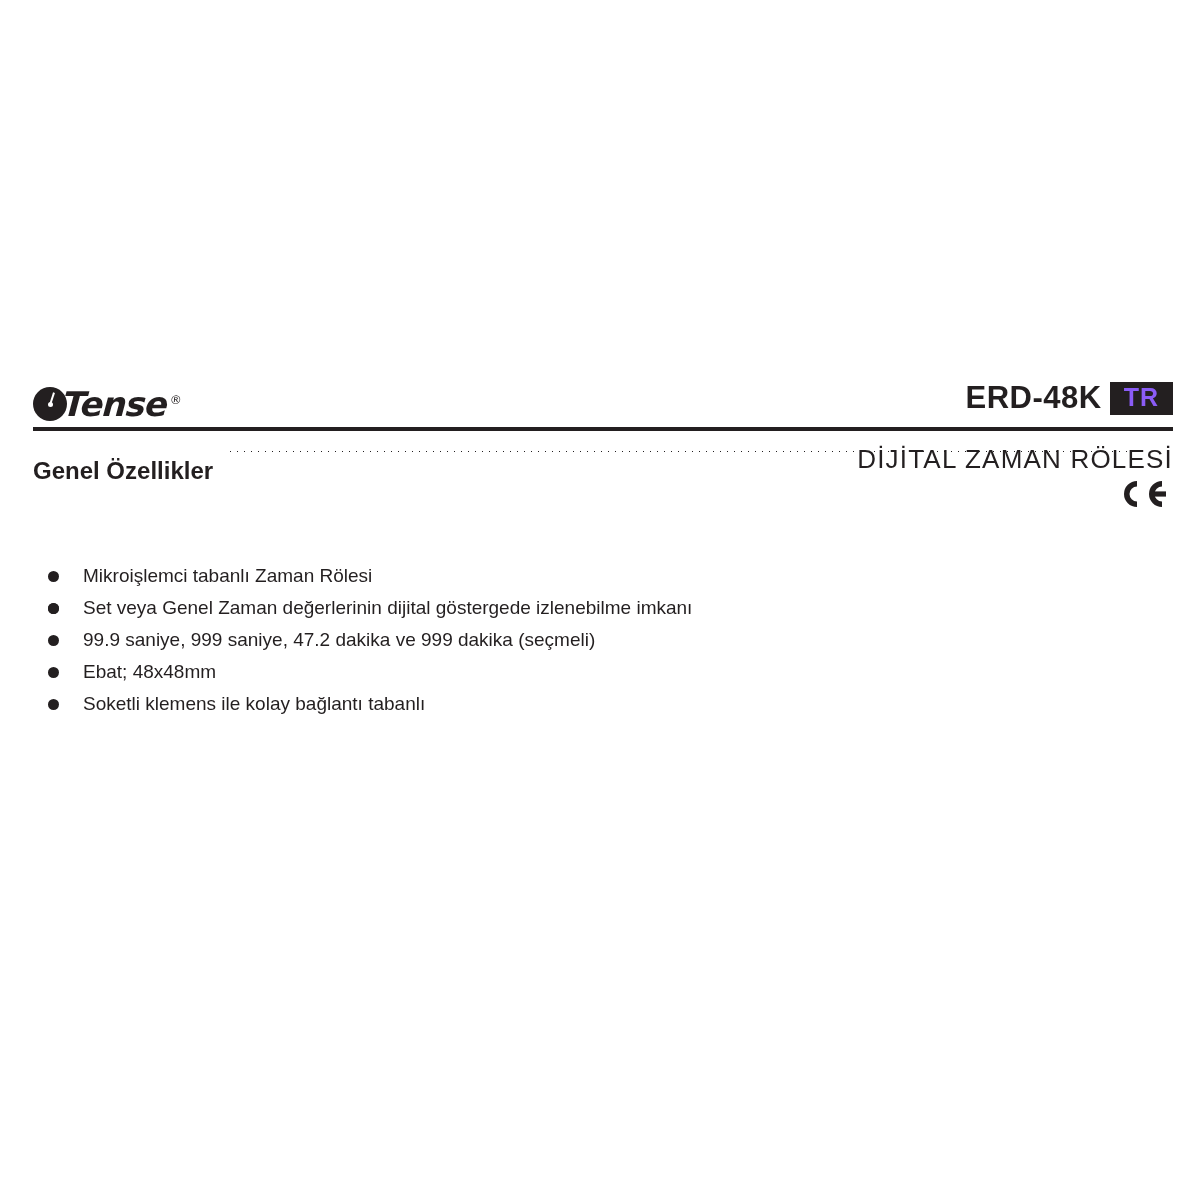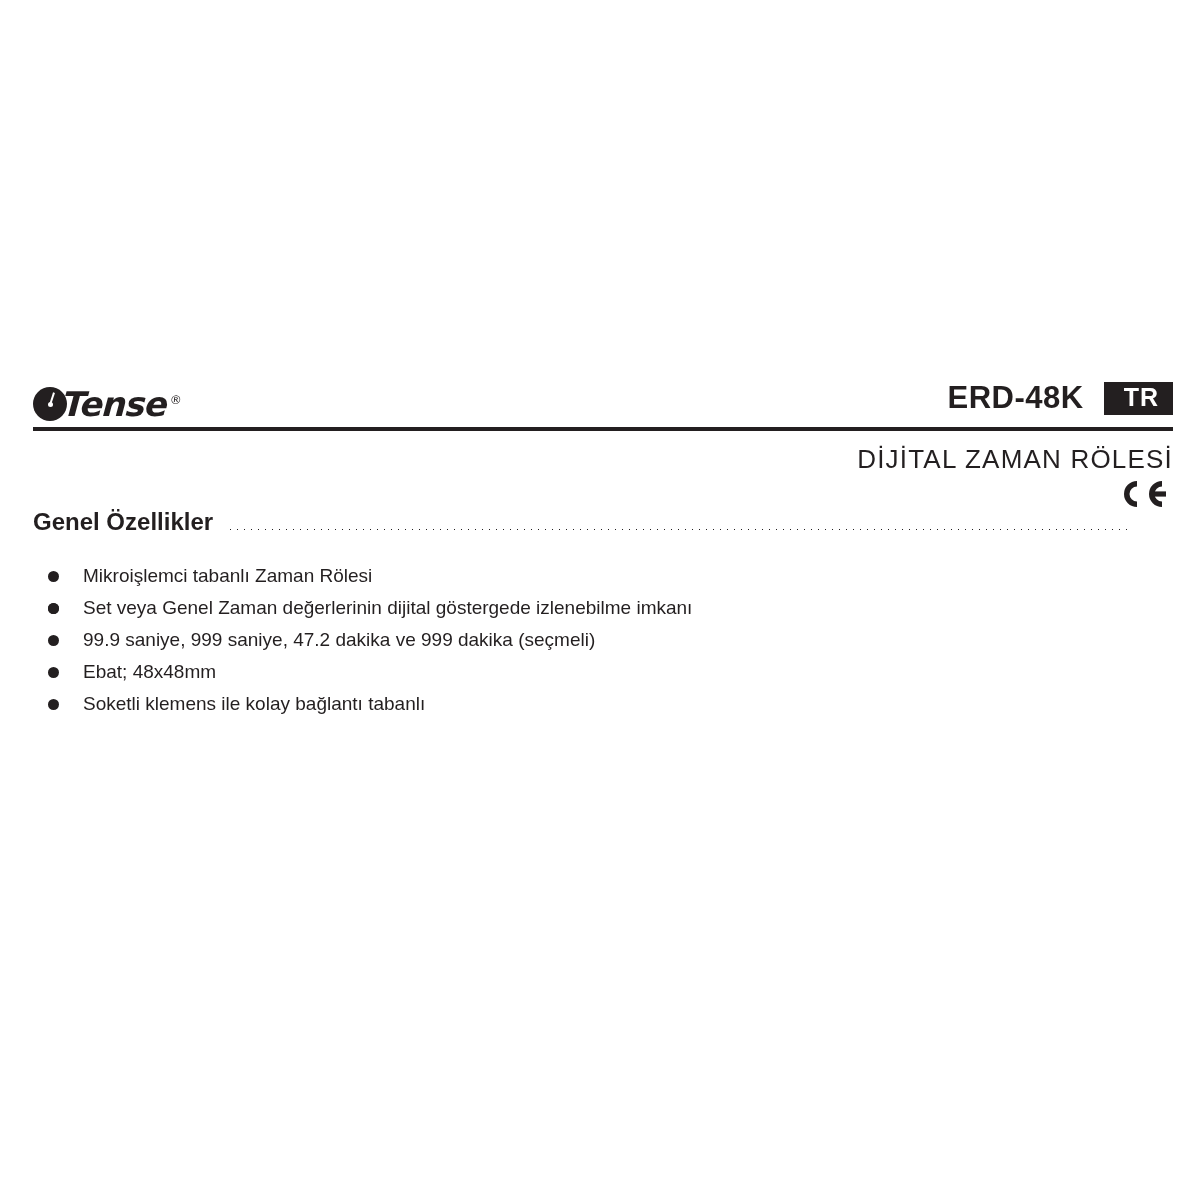--- a/index.html
+++ b/index.html
@@ -91,35 +91,35 @@
     font-style: normal;
     margin-left: 2px;
   }
 
   .model-row {
     position: absolute;
     right: 0;
     top: 2px;
     display: flex;
     align-items: center;
-    gap: 20px;
+    gap: 8px;
   }
   .model-code {
     font-size: 31px;
     font-weight: 700;
     letter-spacing: 0.5px;
     color: #231f20;
   }
   .lang-badge {
     background: #231f20;
-    color: #ffffff;
+    color: #8b5cf6;
     font-size: 25px;
     font-weight: 700;
     letter-spacing: 1px;
-    padding: 3px 14px 5px 20px;
+    padding: 3px 14px 5px 14px;
     line-height: 1;
     display: inline-block;
   }
 
   .header-rule {
     position: absolute;
     left: 0;
     top: 49px;
     width: 1140px;
     height: 4px;
@@ -135,24 +135,24 @@
     font-weight: 400;
     letter-spacing: 1.2px;
     color: #231f20;
     text-align: right;
   }
 
   
   .section-row {
     position: absolute;
     left: 33px;
-    top: 508px;
+    top: 457px;
     width: 1100px;
     display: flex;
-    align-items: flex-end;
+    align-items: flex-start;
   }
   .section-title {
     font-size: 24px;
     font-weight: 700;
     color: #231f20;
     white-space: nowrap;
   }
   .dot-leader {
     flex: 1 1 auto;
     margin-left: 14px;

